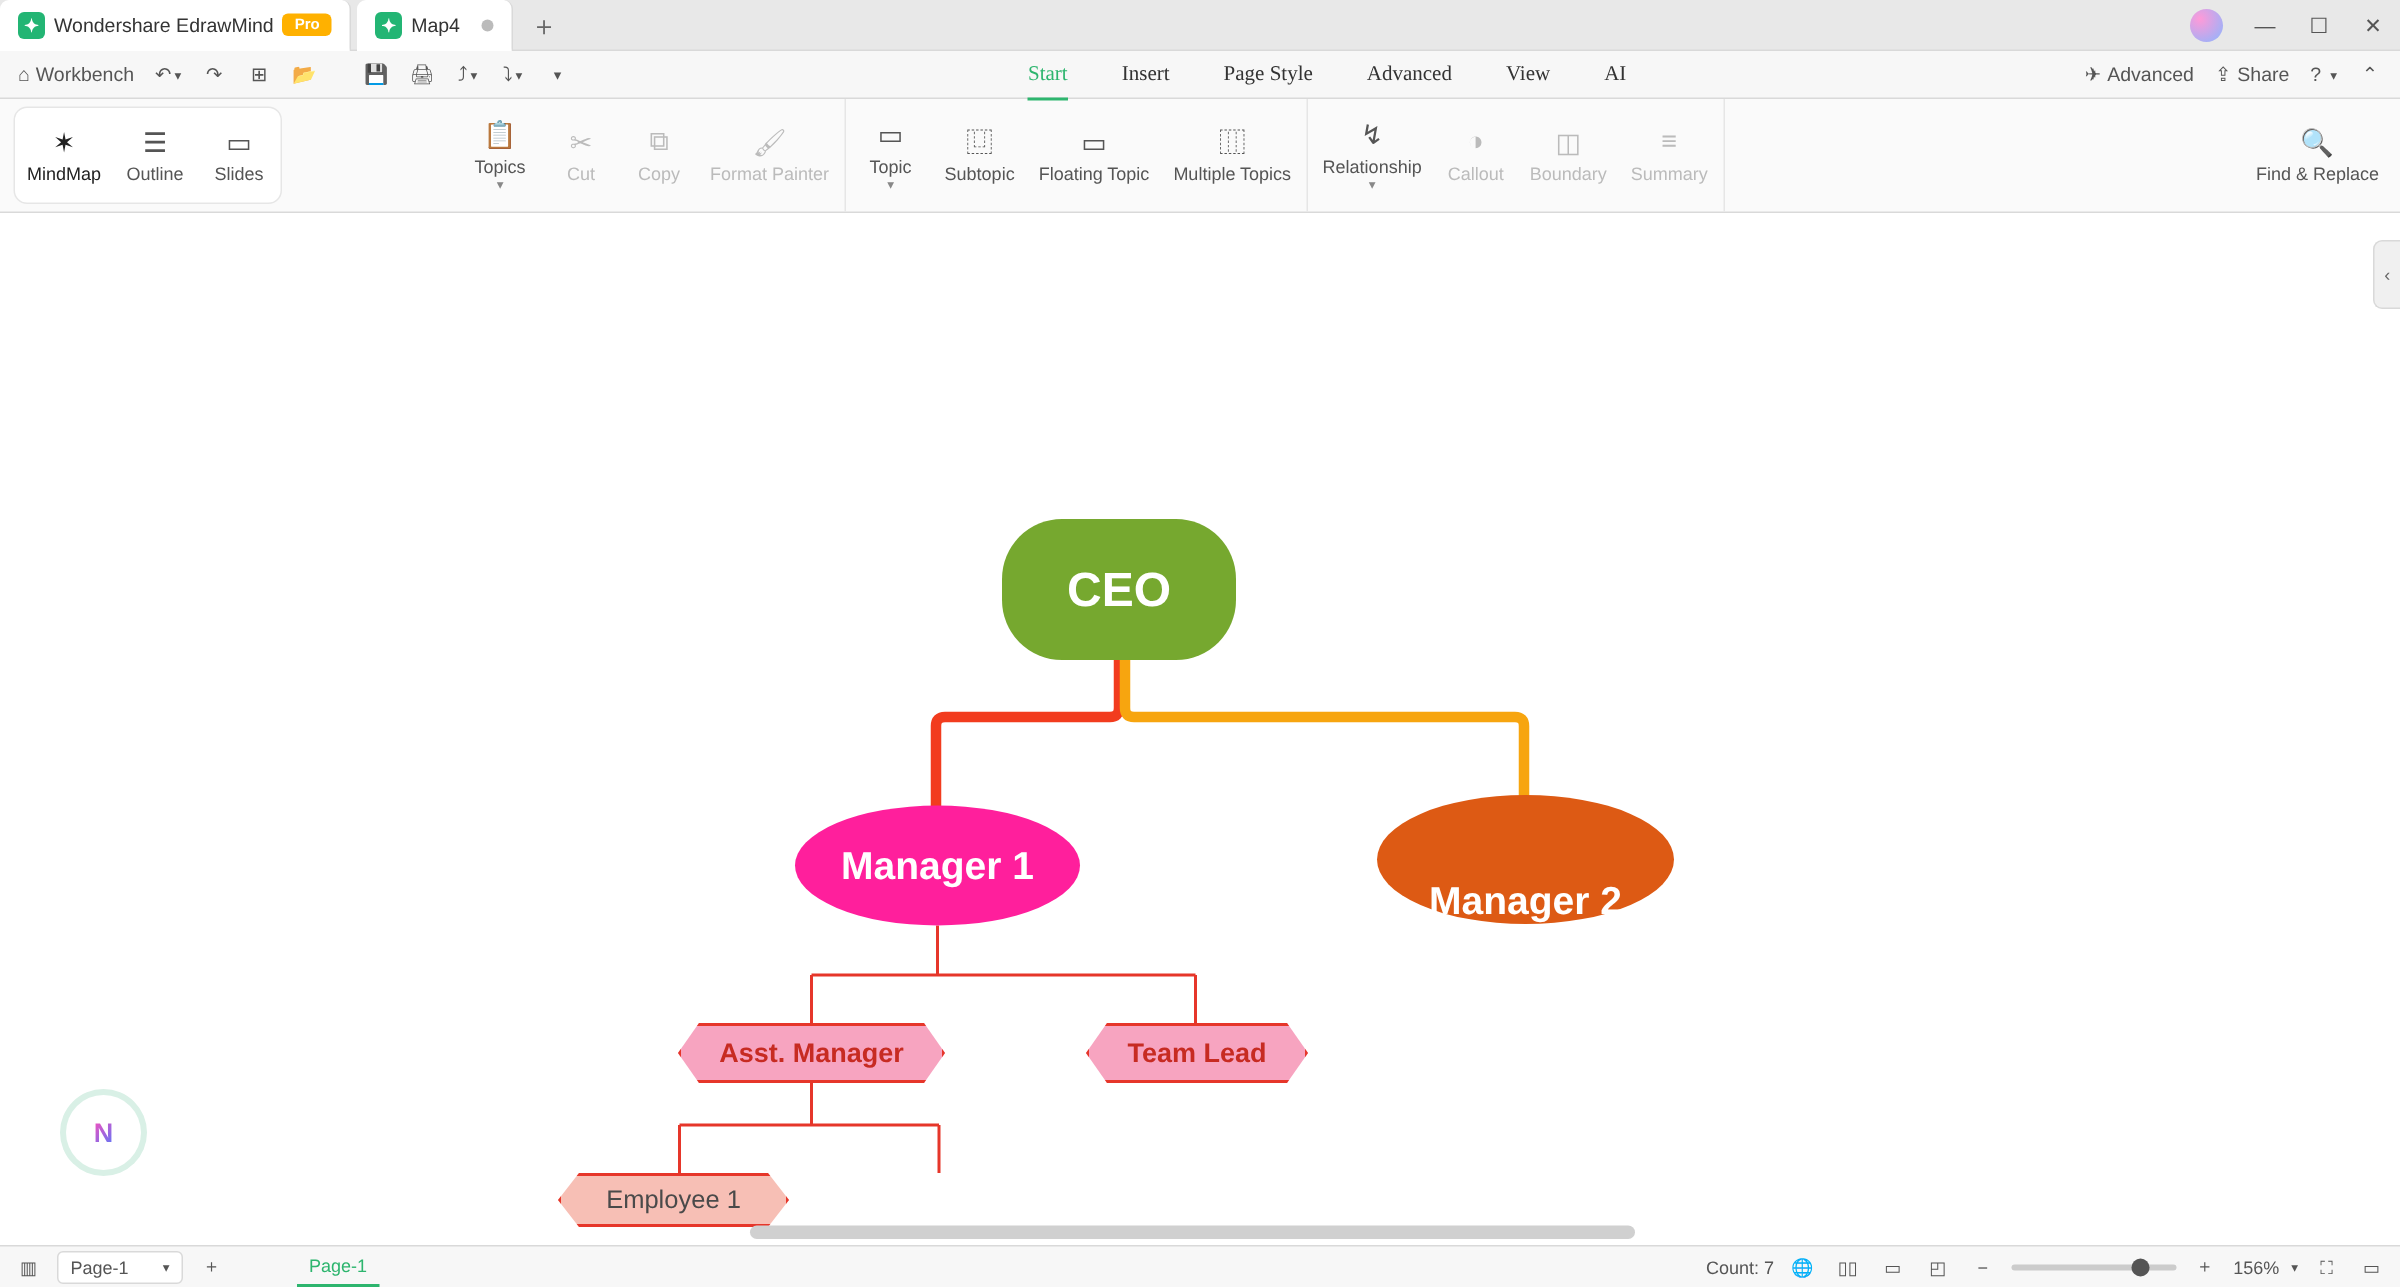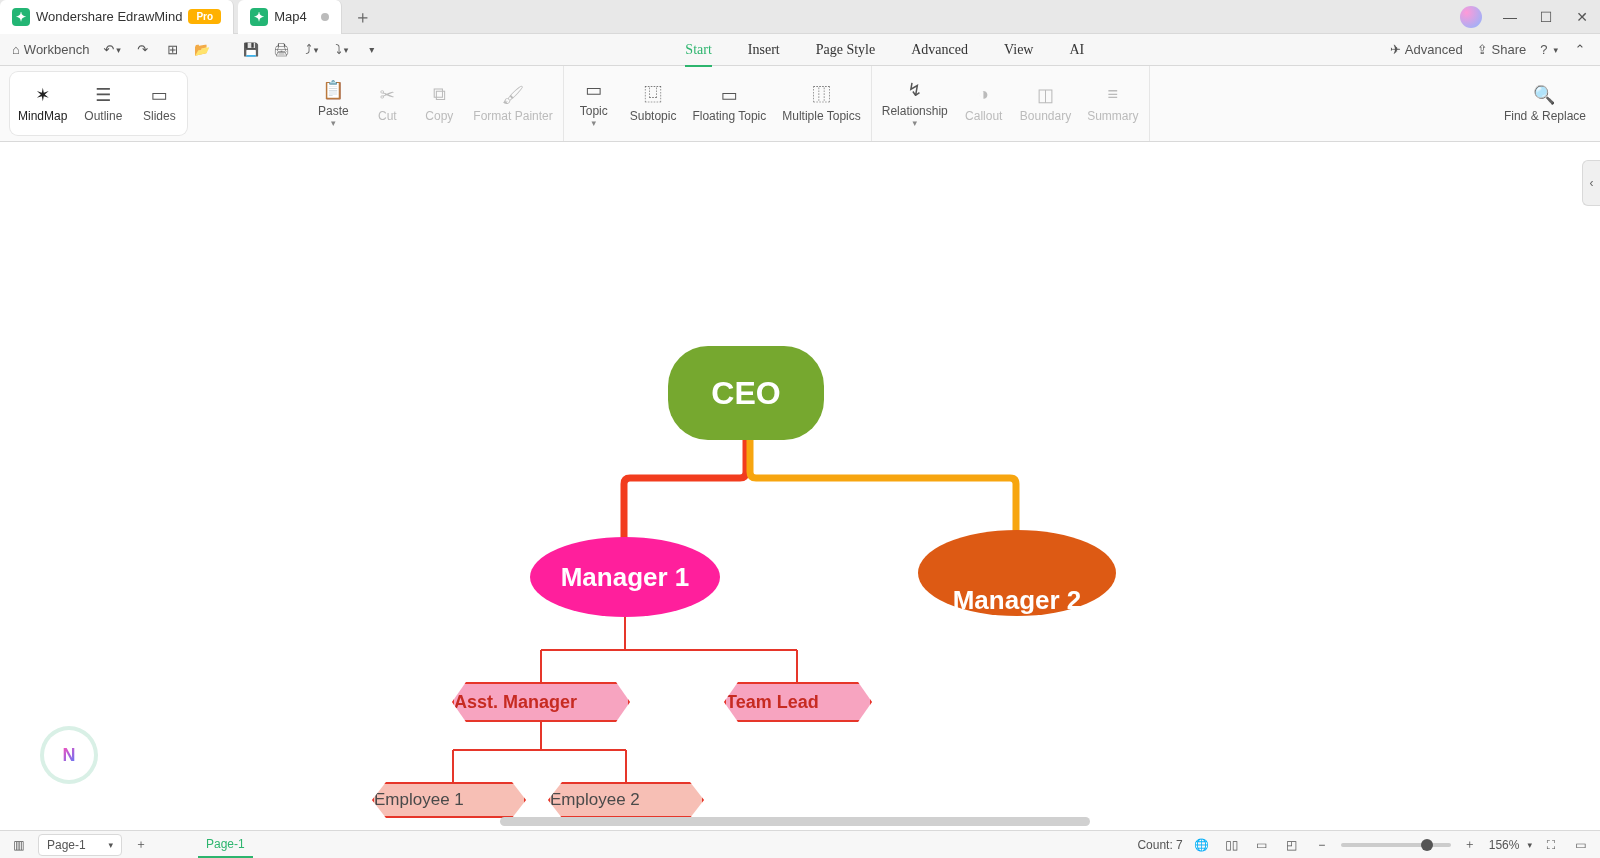--- a/index.html
+++ b/index.html
@@ -143,21 +143,21 @@
     font-size: 26px;
   }
   .node.mgr2 {
     left: 918px; top: 388px; width: 198px; height: 86px;
     background: var(--accent-orange); border-radius: 50%/50%;
     font-size: 26px;
     align-items: flex-end;
   }
   
   .hex {
-    position: absolute; display: flex; align-items: center; justify-content: flex-start;
+    position: absolute; display: flex; align-items: center; justify-content: center;
     color: #c72b22; font-weight: 600;
     background: var(--hex-pink);
     border: 2px solid var(--hex-red);
     clip-path: polygon(14px 0%, calc(100% - 14px) 0%, 100% 50%, calc(100% - 14px) 100%, 14px 100%, 0% 50%);
   }
   .hex.asst { left: 452px; top: 540px; width: 178px; height: 40px; font-size: 18px; }
   .hex.team { left: 724px; top: 540px; width: 148px; height: 40px; font-size: 18px; }
   .hex.emp { background: var(--hex-peach); color: #4a4a4a; font-weight: 500; font-size: 17px; height: 36px; }
   .hex.emp1 { left: 372px; top: 640px; width: 154px; }
   .hex.emp2 { left: 548px; top: 640px; width: 156px; }
@@ -303,21 +303,21 @@
       <span class="rb-ico">▭</span>
       <span class="rb-label">Slides</span>
     </div>
   </div>
 
   <div style="width:110px"></div>
 
   <div class="rb-group">
     <div class="rb-btn">
       <span class="rb-ico">📋</span>
-      <span class="rb-label">Paste</span>
+      <span class="rb-label">Topics</span>
       <span class="rb-dd">▾</span>
     </div>
     <div class="rb-btn small disabled">
       <span class="rb-ico">✂</span>
       <span class="rb-label">Cut</span>
     </div>
     <div class="rb-btn small disabled">
       <span class="rb-ico">⧉</span>
       <span class="rb-label">Copy</span>
     </div>
@@ -399,23 +399,20 @@
       <span>Manager 2</span>
     </div>
   <div class="hex asst">
       <span>Asst. Manager</span>
     </div>
   <div class="hex team">
       <span>Team Lead</span>
     </div>
   <div class="hex emp emp1">
       <span>Employee 1</span>
-    </div>
-  <div class="hex emp emp2">
-      <span>Employee 2</span>
     </div>
 
   <div class="ai-fab-wrap">
     <span class="ai-fab-inner">N</span>
   </div>
 
   <div class="canvas-scrollbar-h"></div>
 
   <div class="side-collapse">‹</div>
 </div>

